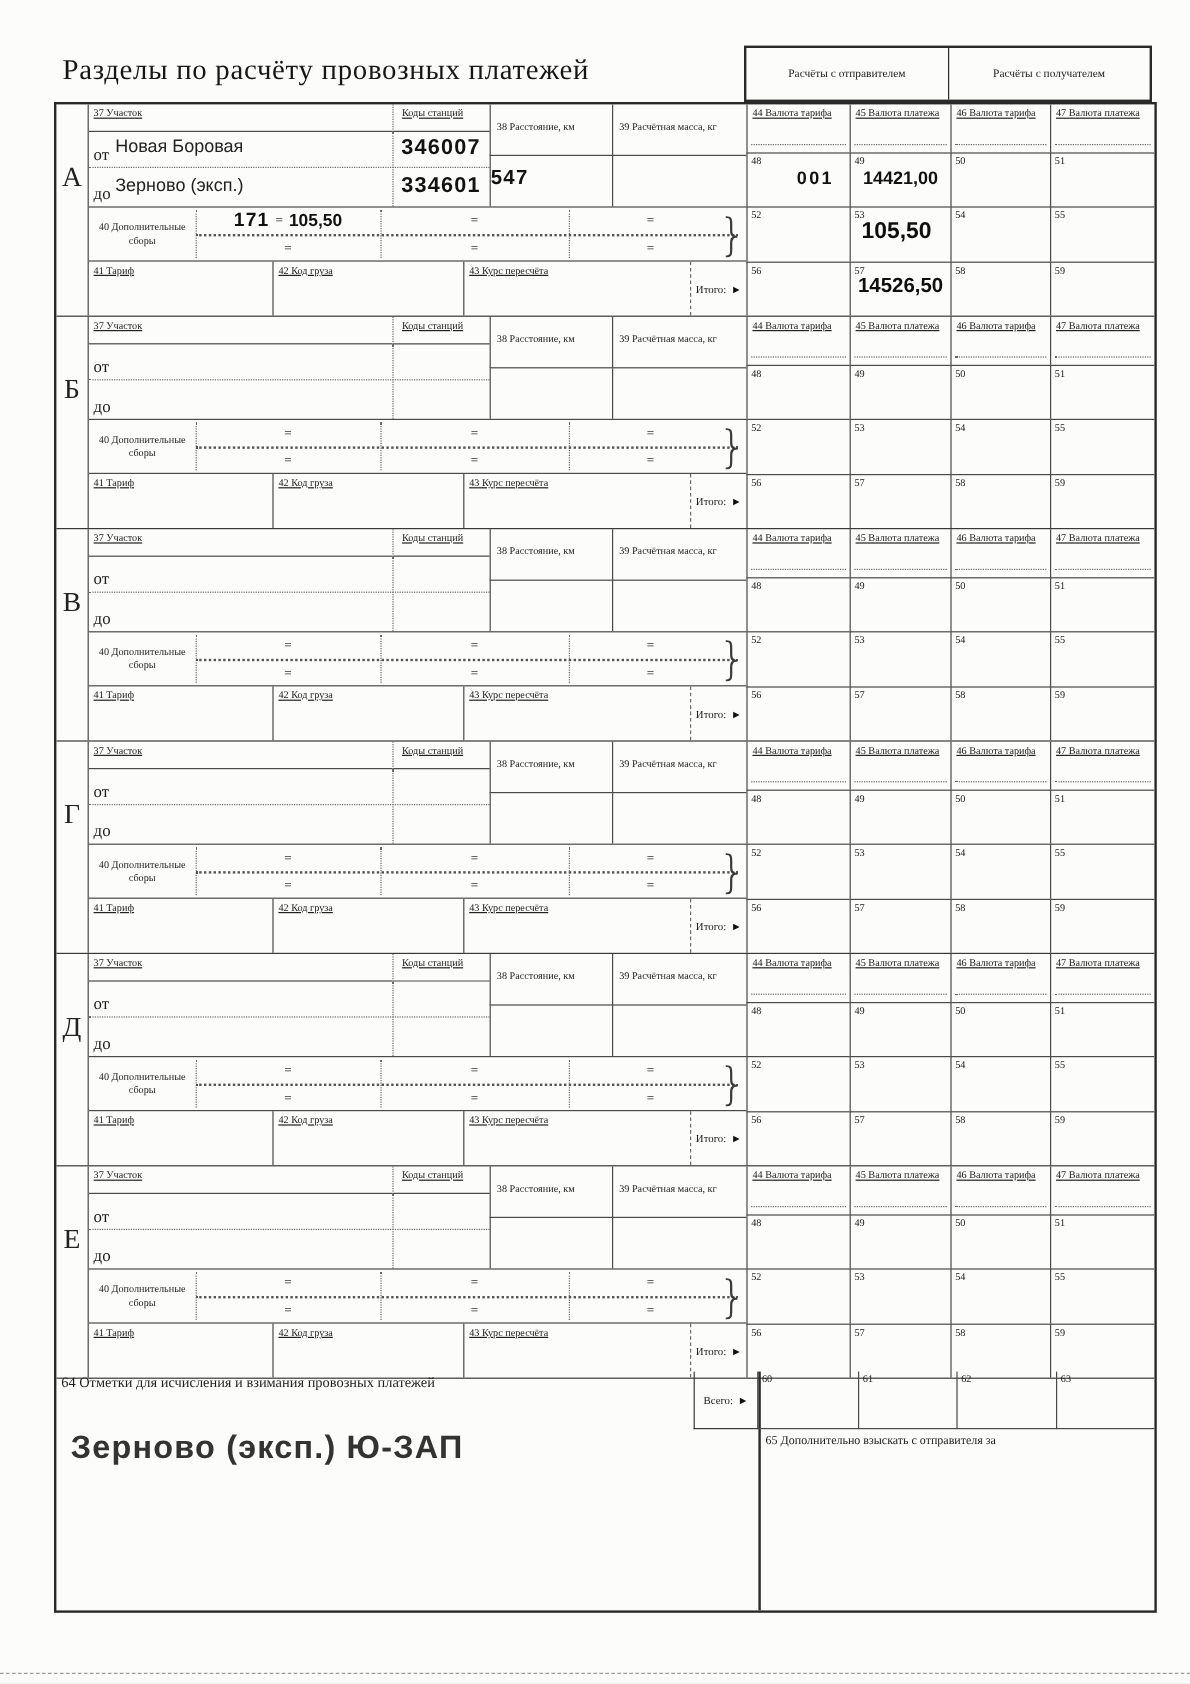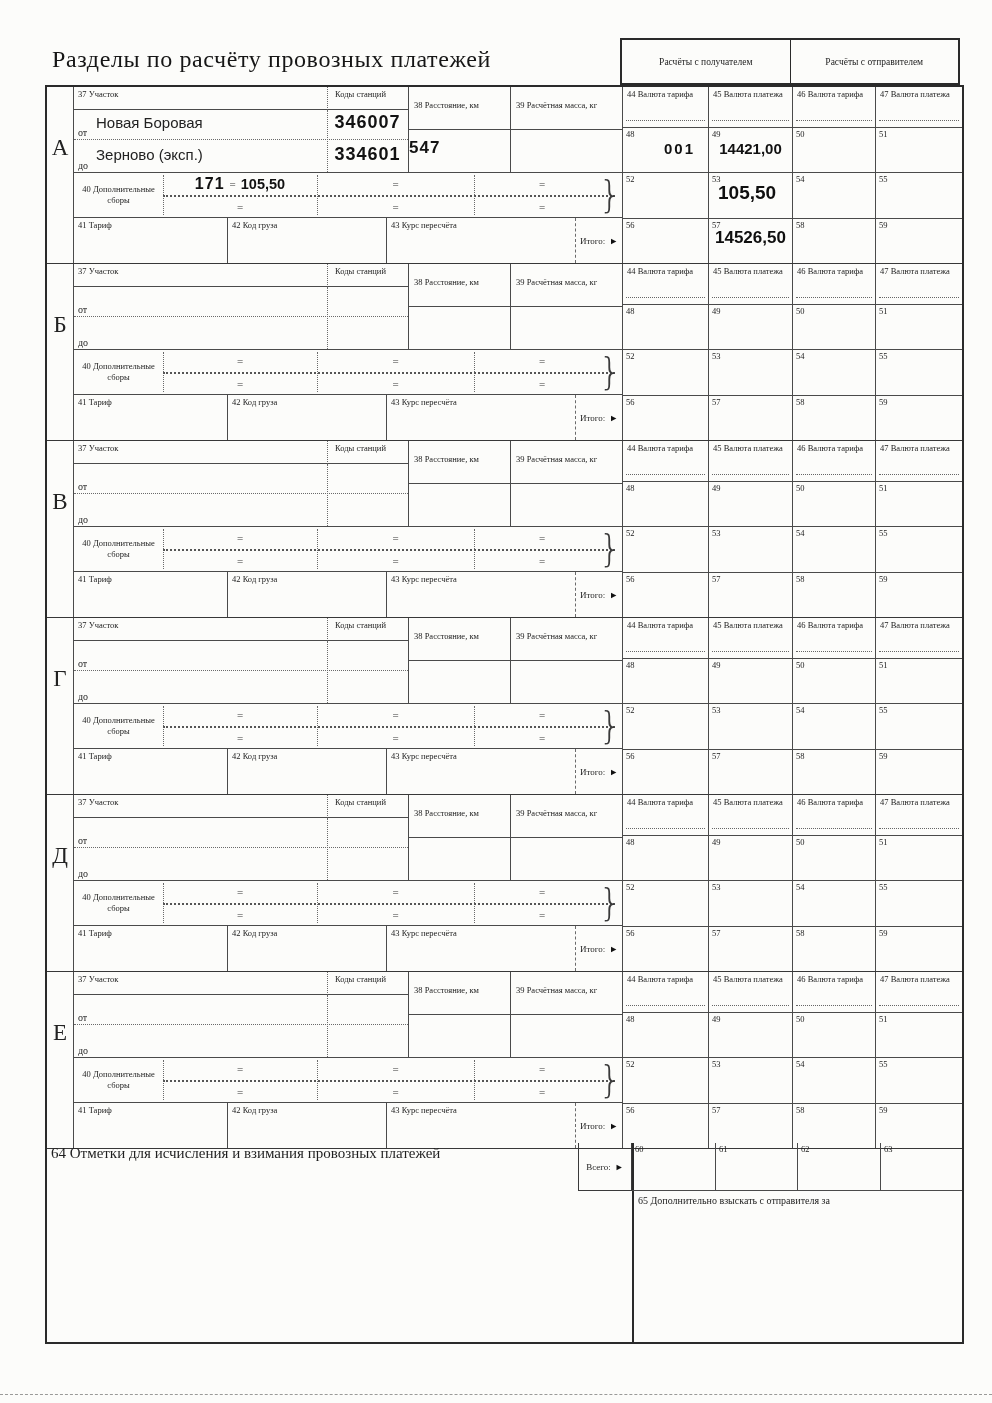--- a/index.html
+++ b/index.html
@@ -23,24 +23,24 @@
   .sec{position:relative;height:176px;border-bottom:1.5px solid #383838;}
   .b-l{border-left:1px solid #4a4a4a;}
   .b-b{border-bottom:1px solid #4a4a4a;}
   .b-t{border-top:1px solid #4a4a4a;}
   .dot-l{border-left:1px dotted #6a6a6a;}
   .dot-b{border-bottom:1px dotted #6a6a6a;}
 
   .letter{left:0;top:0;width:27px;height:176px;border-right:1px solid #4a4a4a;}
   .letter span{position:absolute;left:0;right:0;top:48px;text-align:center;font-size:23px;color:#222;}
 
-  .cell-lbl{padding:2px 0 0 4px;}
+  .cell-lbl{padding:2px 0 0 4px;text-decoration:underline;}
   .h38lbl,.h39lbl{padding-top:13px;padding-left:5px;}
 
-  .ot-lbl{position:absolute;left:4px;bottom:1px;font-size:10px;}
+  .ot-lbl{position:absolute;left:4px;bottom:1px;font-size:14px;}
   .st-name{position:absolute;left:22px;top:4px;font-size:15px;font-weight:500;color:#222;}
   .st-code{position:absolute;left:253px;width:81px;top:2px;text-align:center;font-weight:bold;font-size:18px;color:#121212;letter-spacing:1px;}
 
   .distval{display:block;text-align:left;padding-top:8px;font-weight:bold;font-size:17px;color:#131313;letter-spacing:1px;}
 
   
   .r40lbl{left:0;top:0;width:89px;height:100%;display:flex;flex-direction:column;justify-content:center;align-items:center;text-align:center;}
   .sep{top:2px;bottom:2px;width:0;border-left:1px dotted #6a6a6a;}
   .mid40{left:89px;width:452px;top:22px;border-top:2px dotted #555;}
   .slot{height:22px;display:flex;align-items:center;justify-content:center;gap:5px;}
@@ -55,39 +55,39 @@
   
   .numlbl{position:absolute;top:1px;left:3px;font-size:8.5px;color:#222;}
   .dotline{position:absolute;left:3px;right:3px;bottom:6px;border-top:1.5px dotted #666;}
   .v48{display:block;text-align:right;padding:12px 13px 0 0;font-weight:bold;font-size:15px;color:#111;letter-spacing:2px;}
   .v49{display:block;text-align:center;padding:12px 0 0 0;font-weight:bold;font-size:15px;color:#111;}
   .v53{display:block;text-align:left;padding:9px 0 0 9px;font-weight:bold;font-size:19px;color:#0f0f0f;}
   .v57{display:block;text-align:left;padding:9px 0 0 6px;font-weight:bold;font-size:17px;color:#0f0f0f;}
 
   
   .bottom{position:absolute;left:0;top:1056px;width:915px;height:199px;}
-  .b64{left:4px;top:2px;width:520px;font-size:15px;}
+  .b64{left:4px;top:2px;width:520px;font-size:12px;}
   .vsego{left:531px;top:0;width:54px;height:48px;border-left:1px solid #3a3a3a;border-bottom:1px solid #3a3a3a;border-right:1px solid #3a3a3a;display:flex;align-items:center;justify-content:center;gap:4px;font-size:9px;}
   .bdiv{left:585px;top:0;height:199px;width:0;border-left:2px solid #2a2a2a;}
   .bcell{top:0;height:48px;border-bottom:1px solid #4a4a4a;}
   .b65{left:585px;top:48px;width:330px;padding:4px 0 0 6px;font-size:10px;}
   .stamp{left:12px;top:48px;font-size:27px;font-weight:600;color:#333;letter-spacing:1px;}
 
   .page-edge{position:absolute;left:0;top:1394px;width:992px;border-top:1px dashed #9a9a98;}
 </style>
 </head>
 <body>
 
 <div class="page">
 
   <div class="title">Разделы по расчёту провозных платежей</div>
 
   <div class="tophead">
+    <div class="cell">Расчёты с отправителем</div>
     <div class="cell">Расчёты с получателем</div>
-    <div class="cell">Расчёты с отправителем</div>
   </div>
 
   <div class="form">
     <div id="sections">
   <div class="sec">
     <div class="abs letter">
       <span>А</span>
     </div>
 
     <div class="abs b-b cell-lbl lbl" style="left:27px;top:0;width:253px;height:23px;">37 Участок</div>
@@ -897,20 +897,21 @@
     </div>
     <div class="abs b-l b-t" style="left:828px;top:131px;width:87px;height:45px;">
       <span class="numlbl">59</span>
       <span class="v49 sans"></span>
     </div>
   </div>
 </div>
 
     <div class="bottom">
       <div class="abs b64 lbl-md">64 Отметки для исчисления и взимания провозных платежей</div>
+      <div class="abs stamp sans">Зерново (эксп.) Ю-ЗАП</div>
 
       <div class="abs vsego">
         <span>Всего:</span>
         <span class="arrow">►</span>
       </div>
 
       <div class="abs bdiv"></div>
 
       <div class="abs bcell" style="left:585px;width:83px;">
         <span class="numlbl">60</span>

